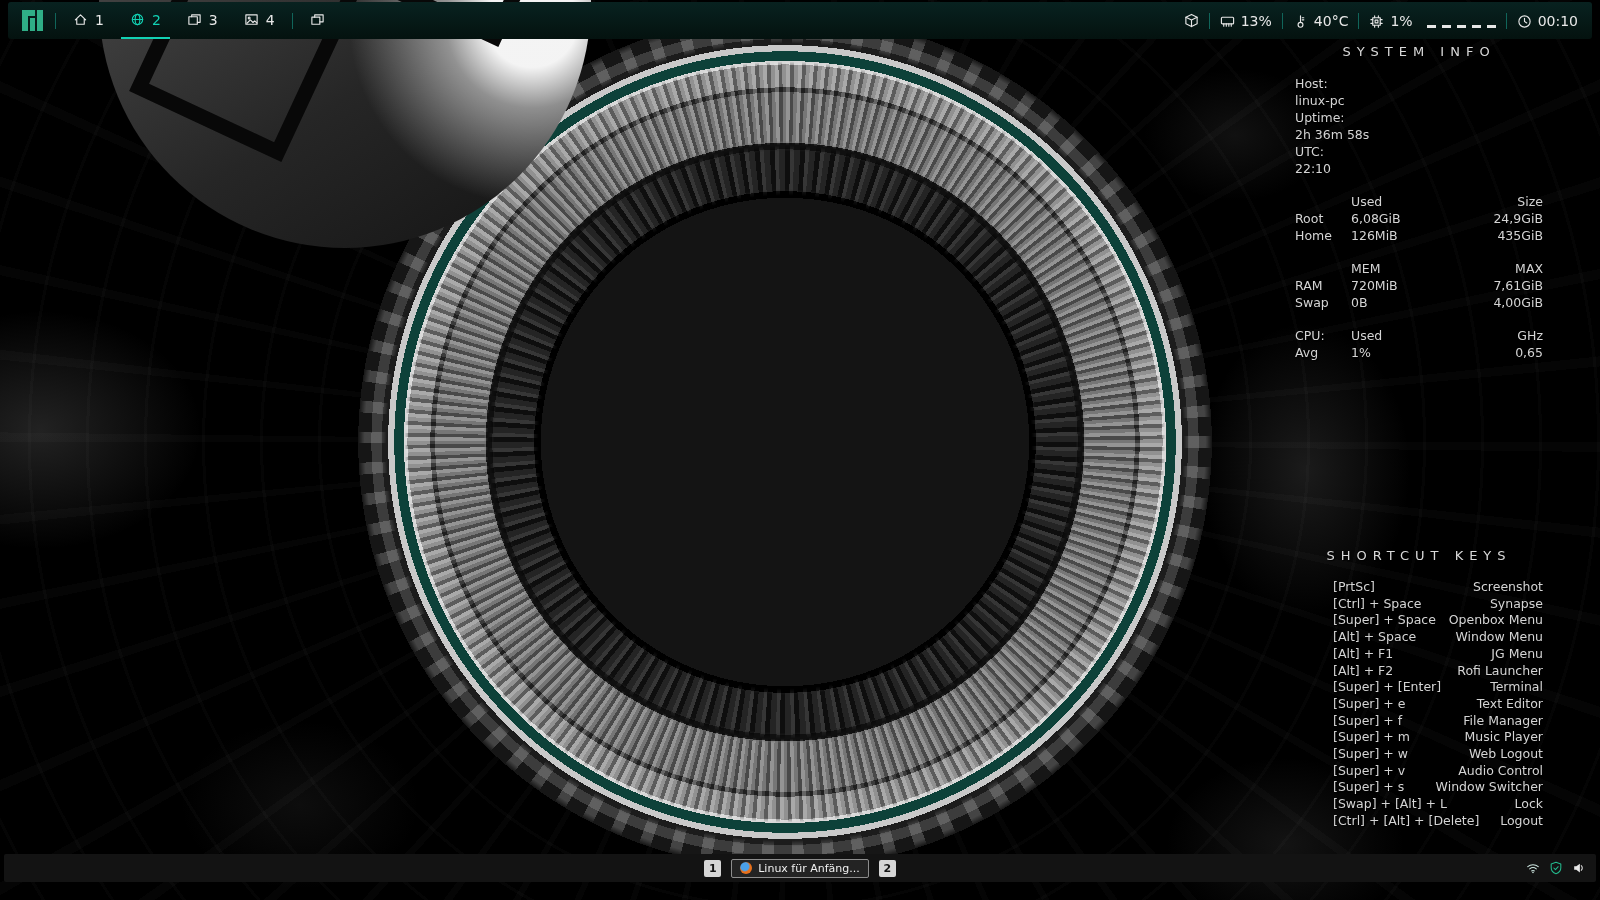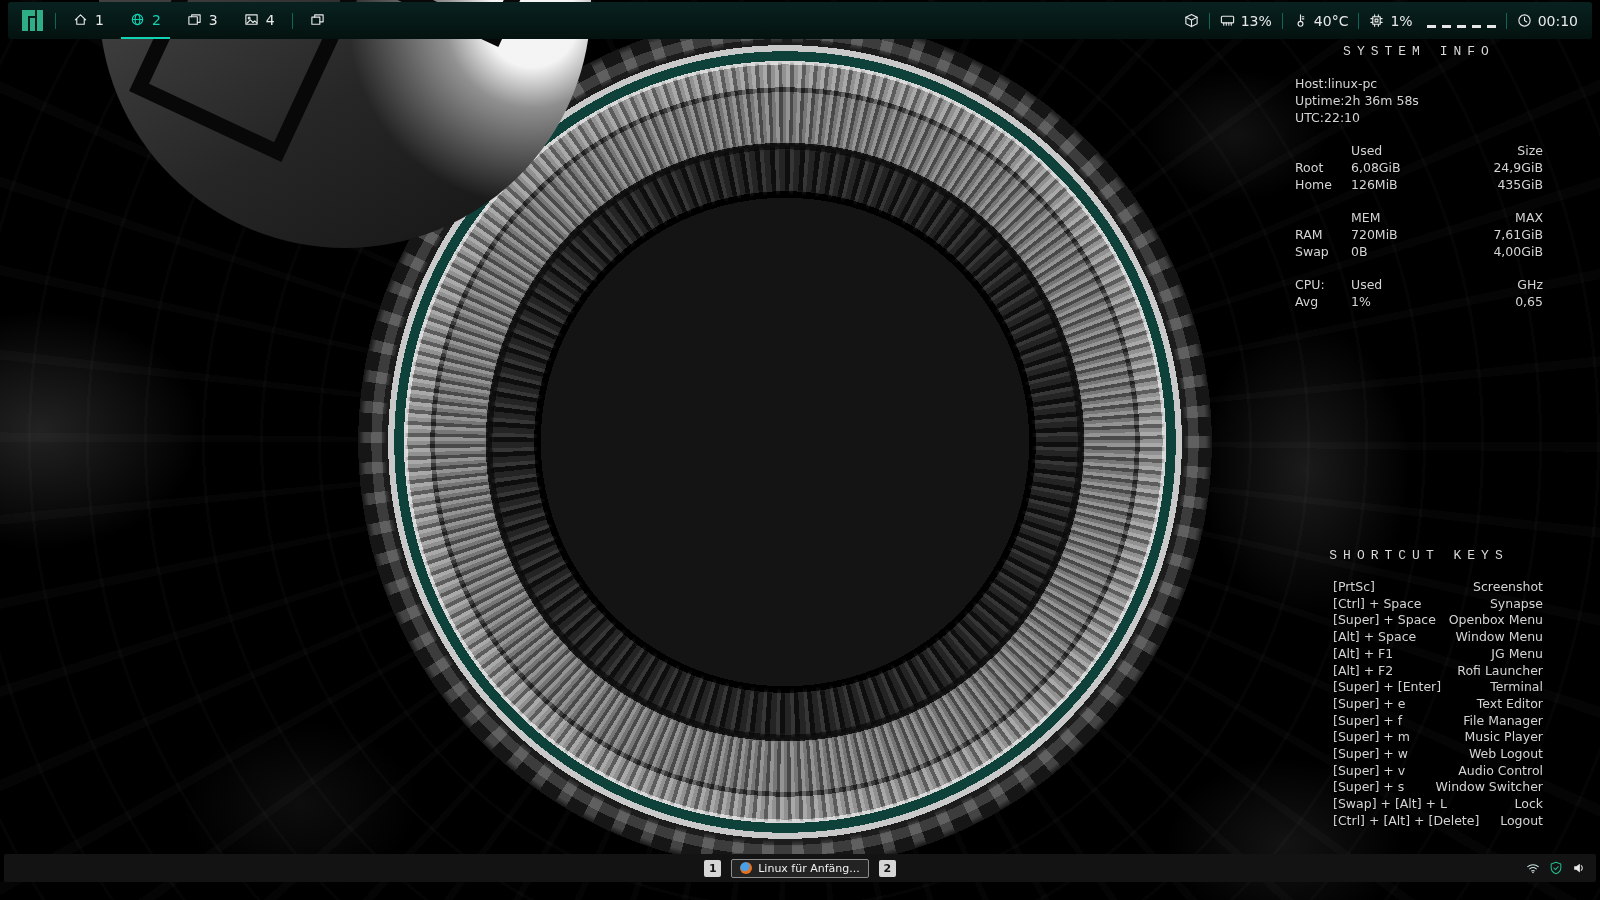--- a/index.html
+++ b/index.html
@@ -62,33 +62,33 @@
   .mlogo span{position:absolute;background:#2fae86;}
   .mlogo .mtop{left:0;top:0;width:13px;height:6px;}
   .mlogo .m1{left:0;top:0;width:6px;height:21px;}
   .mlogo .m2{left:7.5px;top:8px;width:5.5px;height:13px;}
   .mlogo .m3{right:0;top:0;width:6px;height:21px;}
   .ws{display:flex;align-items:center;gap:7px;height:100%;padding:0 9px;cursor:default;
     border-bottom:2px solid transparent;box-sizing:border-box;}
   .ws svg{width:15px;height:15px;}
   .ws.active{color:#12d2b4;border-bottom-color:#12d2b4;}
   .right-cluster{margin-left:auto;display:flex;align-items:center;gap:10px;}
-  .status-item{display:flex;align-items:flex-start;gap:6px;}
+  .status-item{display:flex;align-items:flex-end;gap:6px;}
   .status-item svg{width:15px;height:15px;}
   .cpu-graph{display:flex;align-items:flex-end;gap:6px;height:14px;margin-left:4px;}
   .cpu-graph i{width:9px;height:3px;background:#e6e6e6;display:block;}
 
   
   .conky{position:absolute;right:57px;width:248px;z-index:5;color:#d4d4d4;font-size:12.5px;
     text-shadow:1px 1px 1px rgba(0,0,0,.95);}
   .conky-sys{top:44px;}
   .conky-short{top:548px;}
   .conky h3{margin:0 0 16px;font-size:13px;font-weight:normal;letter-spacing:6px;
-    text-align:center;color:#d9d9d9;font-family:Liberation Mono, monospace;}
-  .r2{display:flex;justify-content:flex-start;line-height:17px;}
+    text-align:center;color:#d9d9d9;}
+  .r2{display:flex;justify-content:flex-end;line-height:17px;flex-direction:column;}
   .r3{display:grid;grid-template-columns:56px 1fr auto;line-height:17px;}
   .r3 span:nth-child(3){text-align:right;}
   .blockgap{height:16px;}
   .sc-row{display:flex;justify-content:space-between;line-height:16.7px;margin-left:38px;}
 
   
   .botbar{position:absolute;left:4px;right:4px;bottom:18px;height:28px;z-index:10;border-radius:2px;
     background:#131313;display:flex;align-items:center;padding:0 10px;box-sizing:border-box;}
   .bot-center{position:absolute;left:0;right:0;display:flex;justify-content:center;
     align-items:center;gap:10px;pointer-events:none;}

